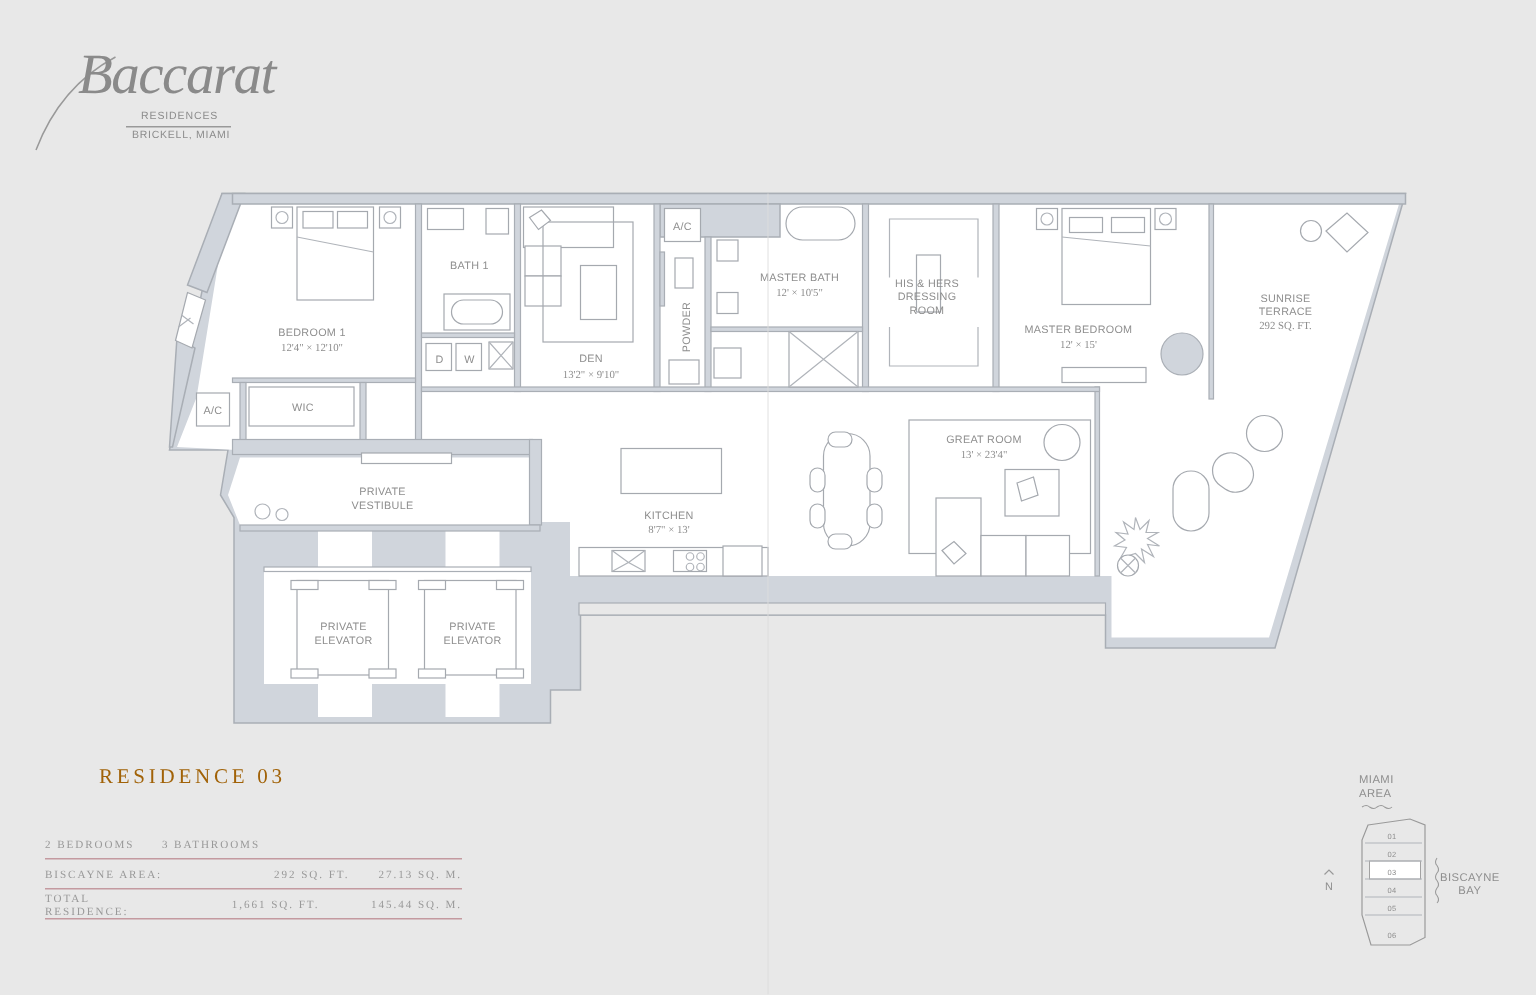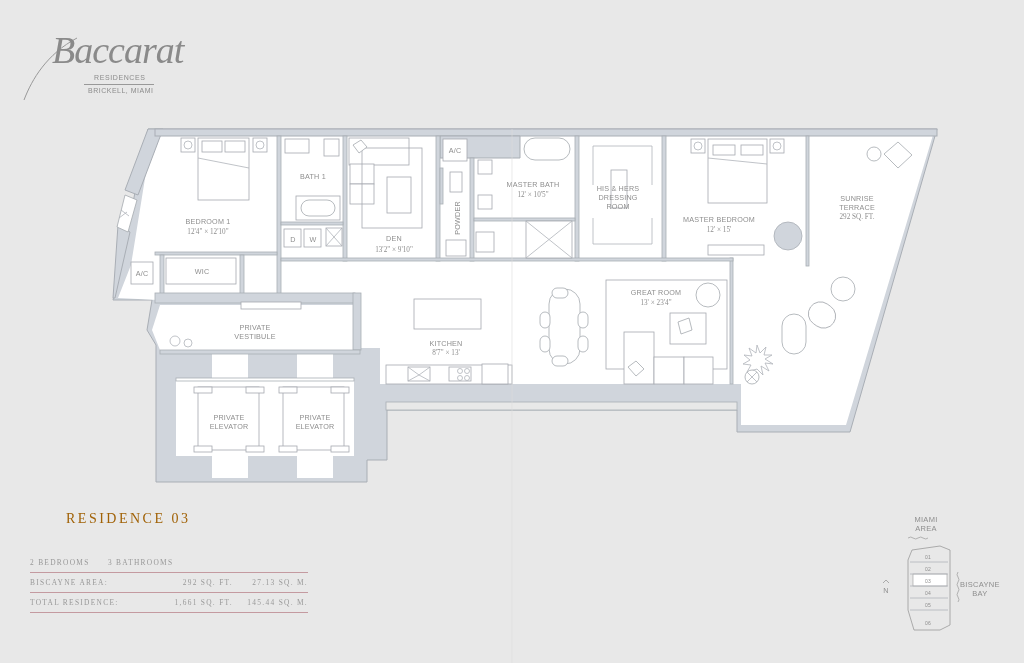--- a/index.html
+++ b/index.html
@@ -10,25 +10,25 @@
   .logo-line { position:absolute; left:62px; top:56px; width:70px; height:1px; background:#999; }
   .logo-sub2 { position:absolute; left:66px; top:59px; font-size:7px; color:#8c8c8c; letter-spacing:0.5px; }
   .logo-swoosh { position:absolute; left:0; top:6px; }
   svg.plan { position:absolute; left:0; top:0; }
   .room-label { font-family:"Liberation Sans", sans-serif; font-size:7.2px; fill:#8e8e8e; letter-spacing:0.2px; }
   .room-dim { font-family:"Liberation Serif", serif; font-size:7.2px; fill:#8e8e8e; }
   .res-title { position:absolute; left:31px; top:511px; font-family:"Liberation Serif", serif; font-size:14px; letter-spacing:2.5px; color:#a16207;margin-left:35px; }
   .specs { position:absolute; left:30px; top:558px; width:278px; font-family:Liberation Serif, serif; font-size:7.4px; letter-spacing:1.3px; color:#999; }
   .spec-head { height:14px; }
   .spec-row { height:19px; border-top:1.5px solid #c49aa0; display:flex; align-items:center; }
-  .spec-row:last-child { border-bottom:1.5px solid #c49aa0; }
+  .spec-row:last-child { border-bottom:1.5px solid #c49aa0;gap:20px; }
   .spec-label { flex:1; }
   .spec-ft { width:80px; text-align:right; }
   .spec-m { width:75px; text-align:right; }
-  .keymap-label { position:absolute; font-size:7.5px; color:#8e8e8e; text-align:center; line-height:9px; letter-spacing:0.3px; }
+  .keymap-label { position:absolute; font-size:7.5px; color:#8e8e8e; line-height:9px; letter-spacing:0.3px; }
 </style>
 </head>
 <body>
 
 <div class="logo">
   <svg class="logo-swoosh" width="60" height="70" viewBox="0 0 60 70">
     <path d="M2,66 C10,45 25,20 55,4" stroke="#999" stroke-width="1" fill="none"></path>
   </svg>
   <div class="logo-script">Baccarat</div>
   <div class="logo-sub1">RESIDENCES</div>

